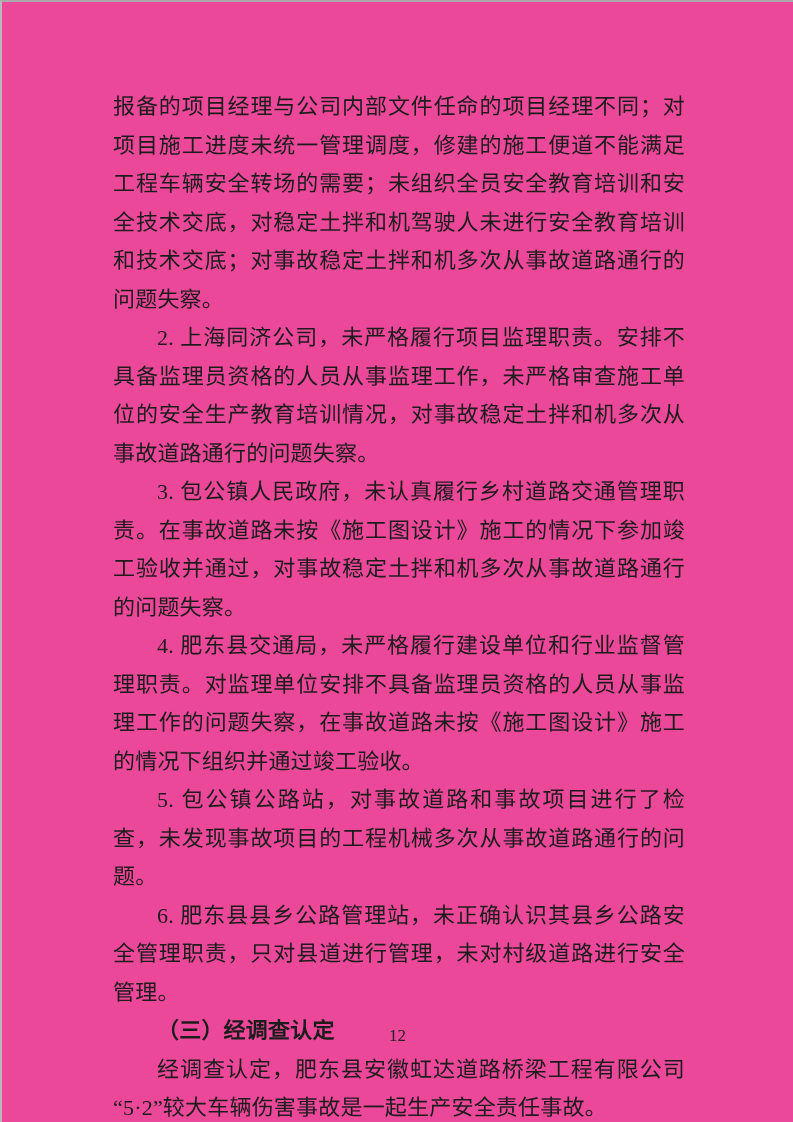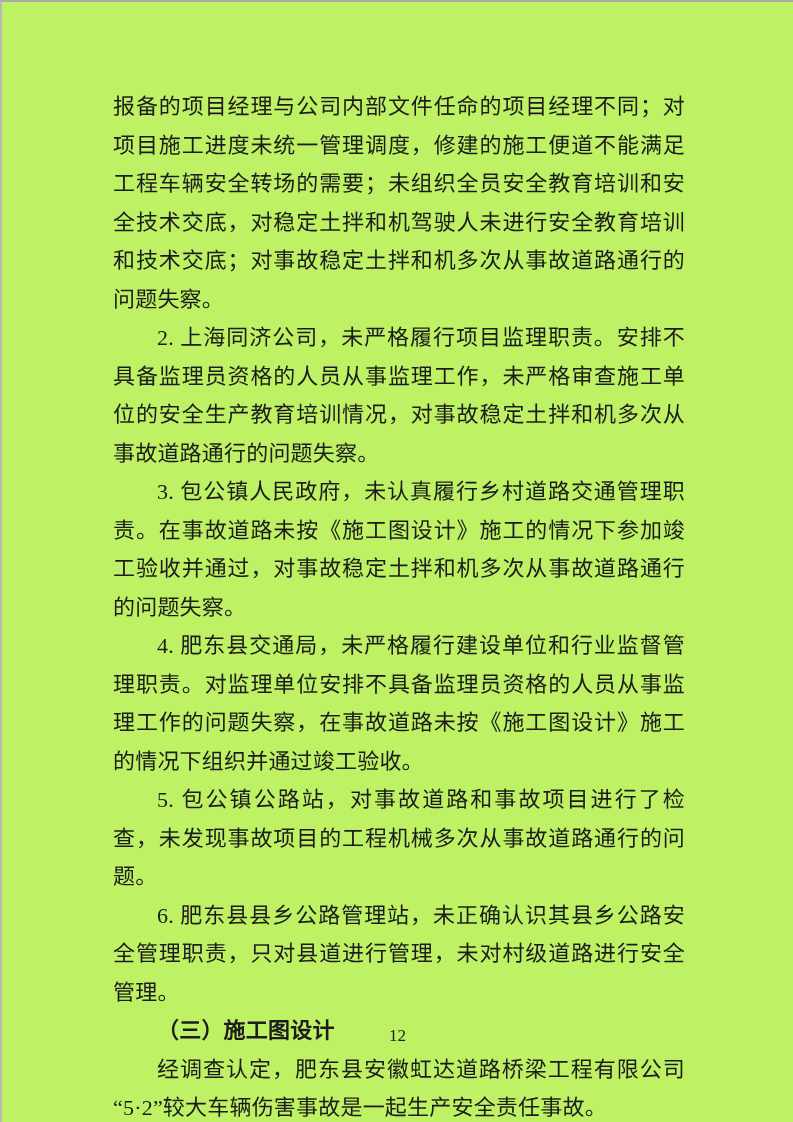--- a/index.html
+++ b/index.html
@@ -4,21 +4,21 @@
 <style>
   html, body {
     margin: 0;
     padding: 0;
     background: #ffffff;
   }
   .page {
     position: relative;
     width: 793px;
     height: 1122px;
-    background: #bef264;
+    background: #ec4899;
     box-sizing: border-box;
     border-top: 2px solid #aaaaaa;
     border-left: 2px solid #b8b8b8;
     overflow: hidden;
     font-family: "Liberation Serif", "DejaVu Serif", serif;
     color: #1c1c1c;
   }
   .content {
     position: absolute;
     left: 111px;
@@ -61,17 +61,17 @@
 <body>
 
 <div class="page">
   <div class="content">
     <p class="para continuation">报备的项目经理与公司内部文件任命的项目经理不同；对项目施工进度未统一管理调度，修建的施工便道不能满足工程车辆安全转场的需要；未组织全员安全教育培训和安全技术交底，对稳定土拌和机驾驶人未进行安全教育培训和技术交底；对事故稳定土拌和机多次从事故道路通行的问题失察。</p>
     <p class="para">2. 上海同济公司，未严格履行项目监理职责。安排不具备监理员资格的人员从事监理工作，未严格审查施工单位的安全生产教育培训情况，对事故稳定土拌和机多次从事故道路通行的问题失察。</p>
     <p class="para">3. 包公镇人民政府，未认真履行乡村道路交通管理职责。在事故道路未按《施工图设计》施工的情况下参加竣工验收并通过，对事故稳定土拌和机多次从事故道路通行的问题失察。</p>
     <p class="para">4. 肥东县交通局，未严格履行建设单位和行业监督管理职责。对监理单位安排不具备监理员资格的人员从事监理工作的问题失察，在事故道路未按《施工图设计》施工的情况下组织并通过竣工验收。</p>
     <p class="para">5. 包公镇公路站，对事故道路和事故项目进行了检查，未发现事故项目的工程机械多次从事故道路通行的问题。</p>
     <p class="para">6. 肥东县县乡公路管理站，未正确认识其县乡公路安全管理职责，只对县道进行管理，未对村级道路进行安全管理。</p>
-    <h3 class="section-heading">（三）施工图设计</h3>
+    <h3 class="section-heading">（三）经调查认定</h3>
     <p class="para">经调查认定，肥东县安徽虹达道路桥梁工程有限公司“5·2”较大车辆伤害事故是一起生产安全责任事故。</p>
   </div>
   <div class="page-number">12</div>
 </div>
 
 </body></html>

